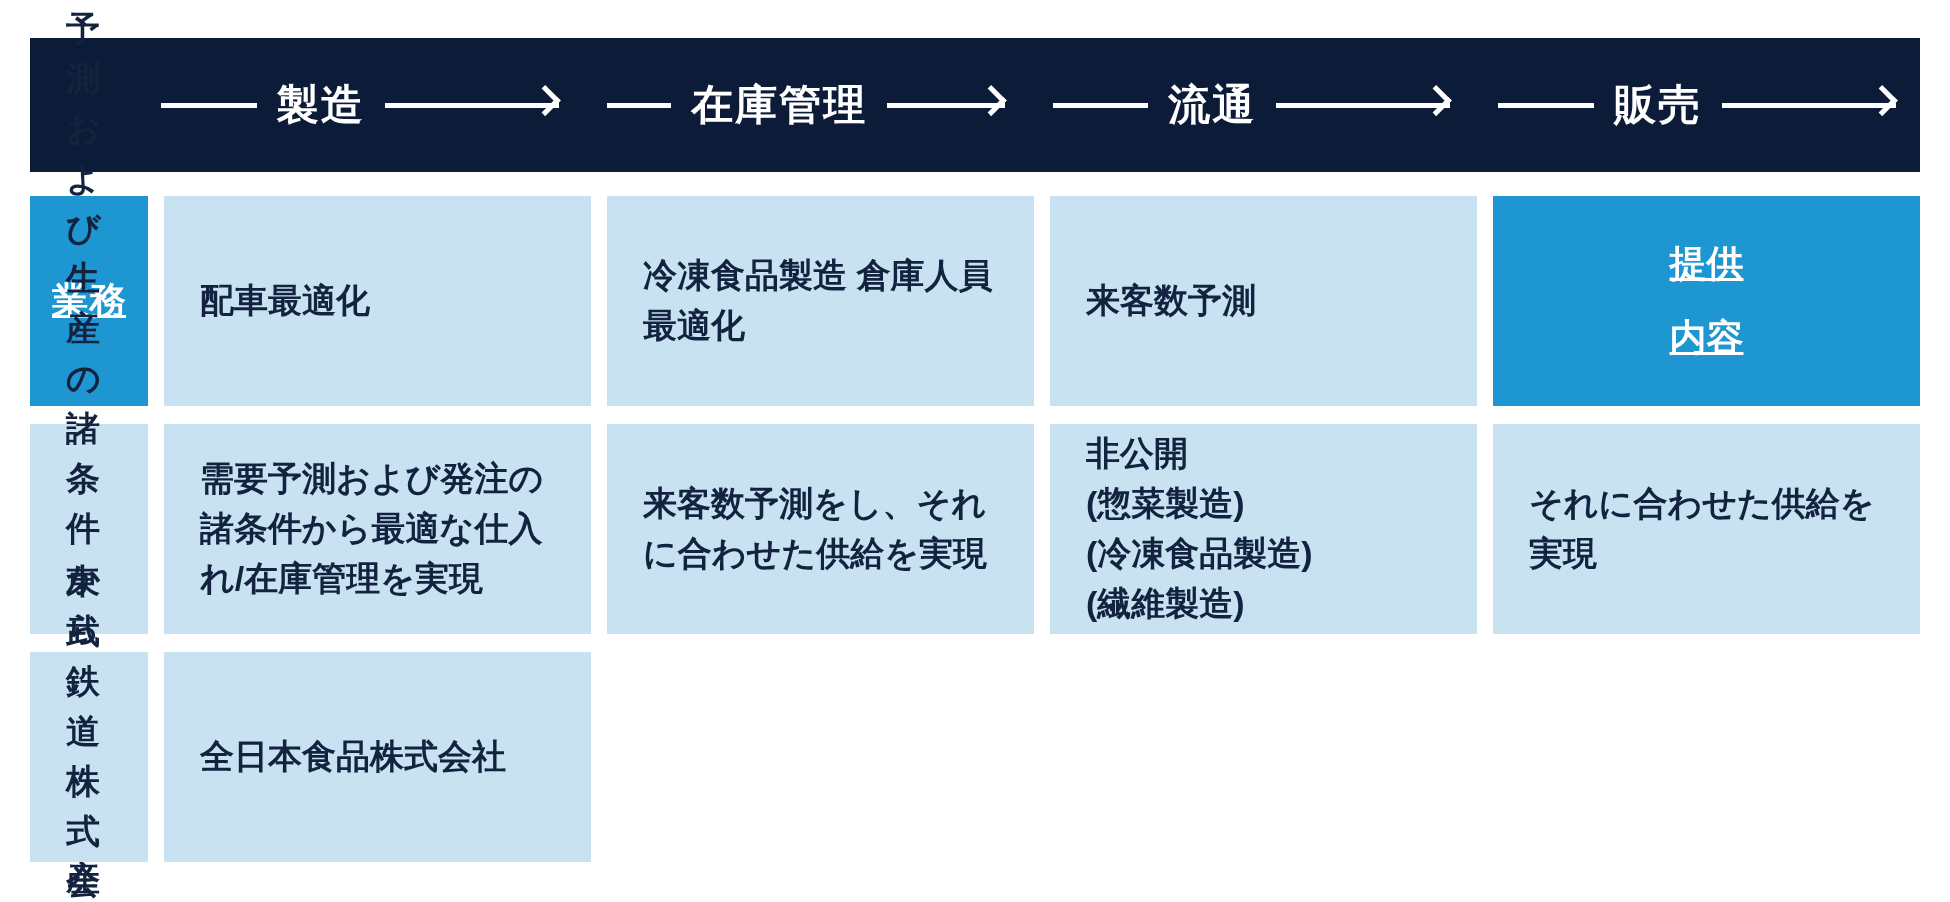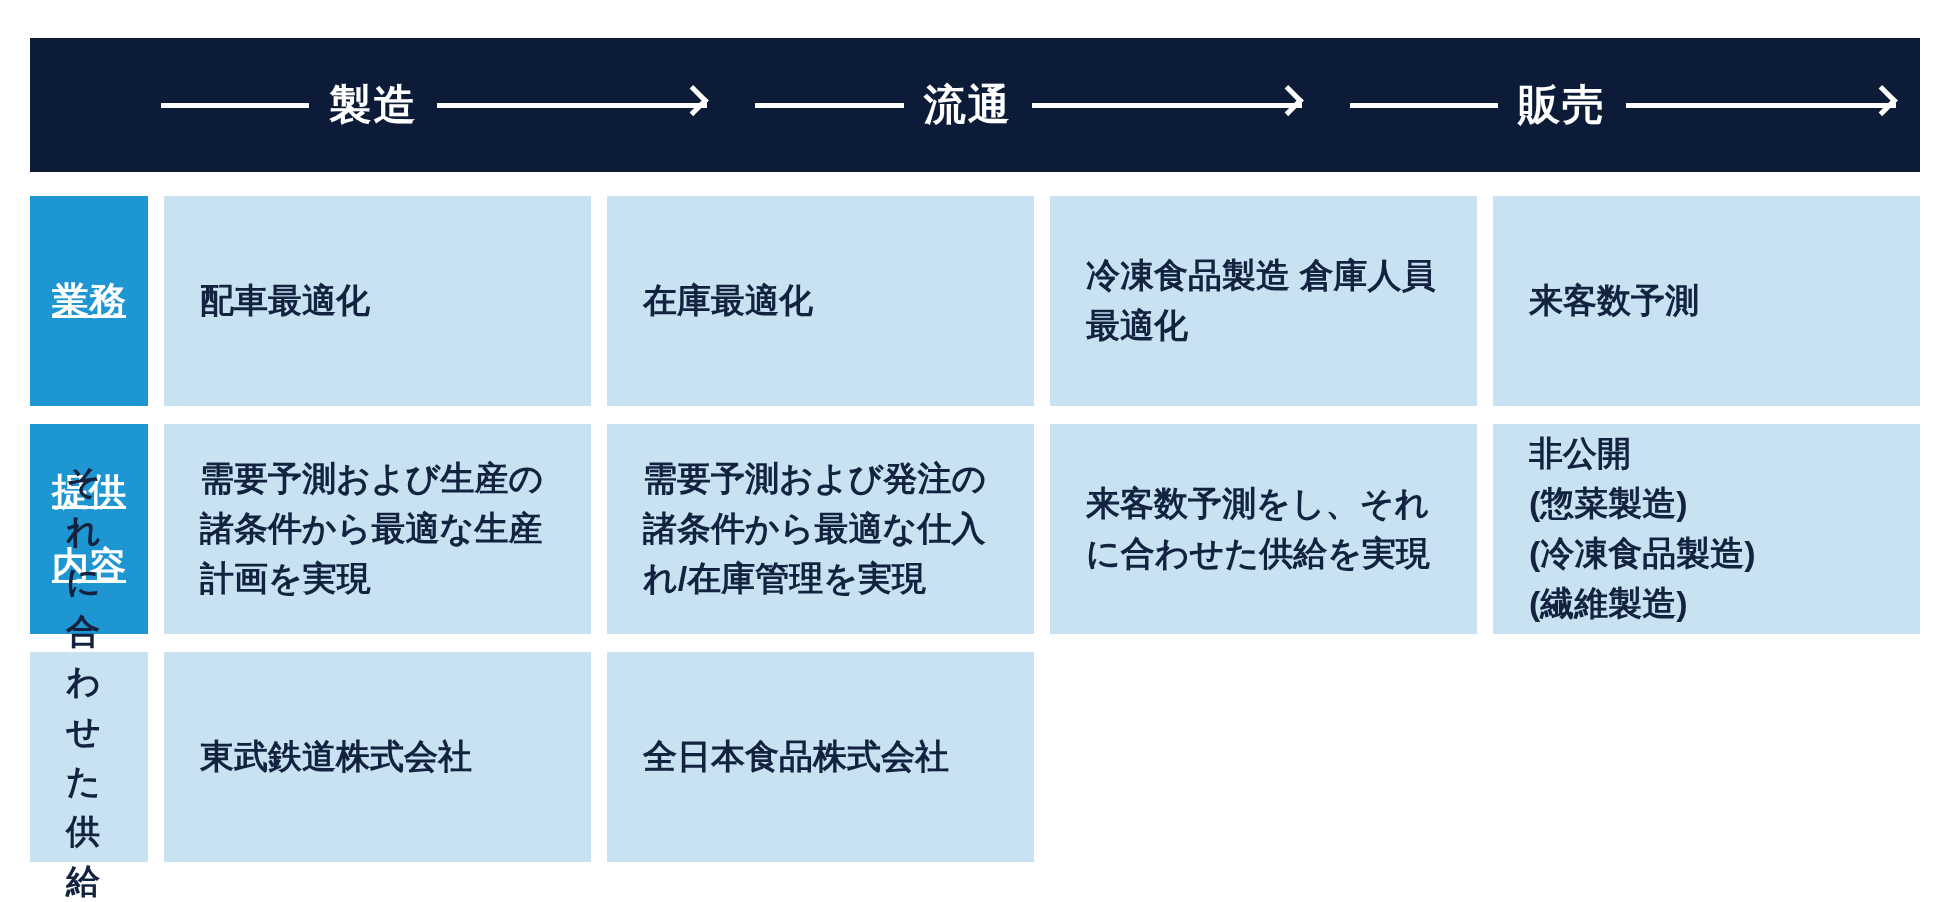--- a/index.html
+++ b/index.html
@@ -114,35 +114,39 @@
   <div class="content">
 
     <div class="flow-bar">
       <div class="flow-stage">
         <span class="lead-line"></span>
         <span class="flow-label">製造</span>
         <span class="arrow-line"></span>
       </div>
       <div class="flow-stage">
         <span class="lead-line"></span>
+        <span class="flow-label">在庫管理</span>
+        <span class="arrow-line"></span>
+      </div>
+      <div class="flow-stage">
+        <span class="lead-line"></span>
         <span class="flow-label">流通</span>
         <span class="arrow-line"></span>
       </div>
       <div class="flow-stage">
         <span class="lead-line"></span>
         <span class="flow-label">販売</span>
         <span class="arrow-line"></span>
       </div>
     </div>
 
     <div class="matrix">
 
       <div class="row-label">業務</div>
       <div class="cell">配車最適化</div>
-      <div class="cell">在庫最適化</div>
       <div class="cell">冷凍食品製造 倉庫人員最適化</div>
       <div class="cell">来客数予測</div>
 
       <div class="row-label">提供
 内容</div>
       <div class="cell">需要予測および生産の諸条件から最適な生産計画を実現</div>
       <div class="cell">需要予測および発注の諸条件から最適な仕入れ/在庫管理を実現</div>
       <div class="cell">来客数予測をし、それに合わせた供給を実現</div>
 
       <div class="cell">非公開

